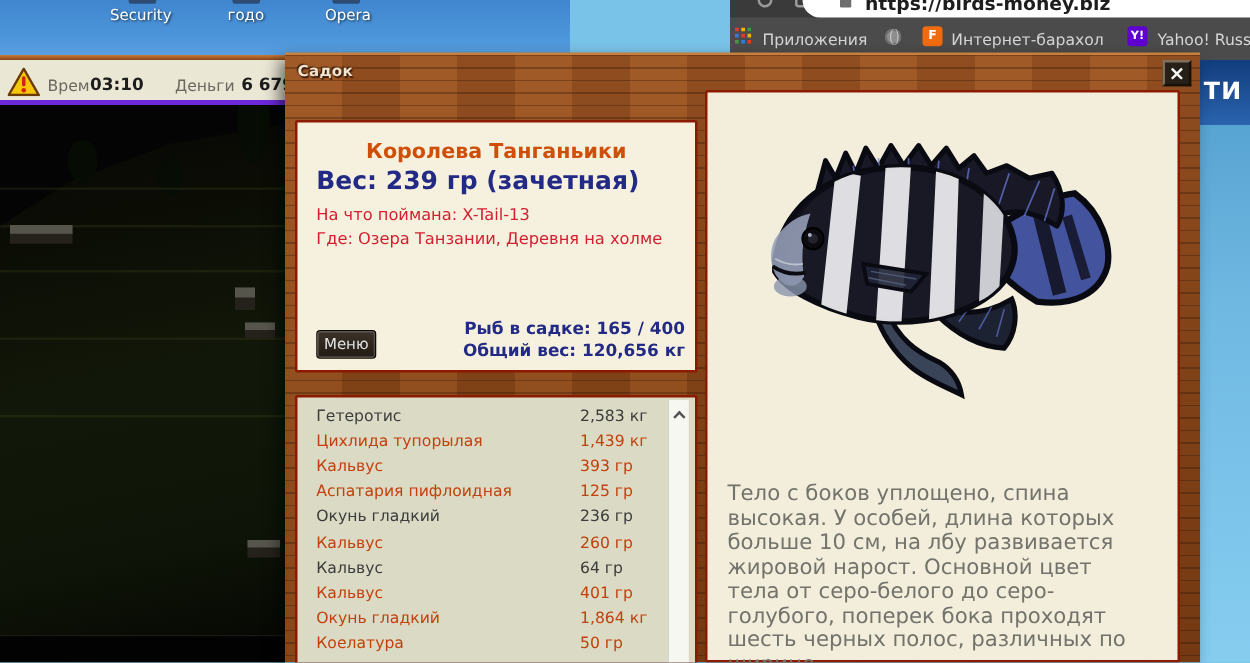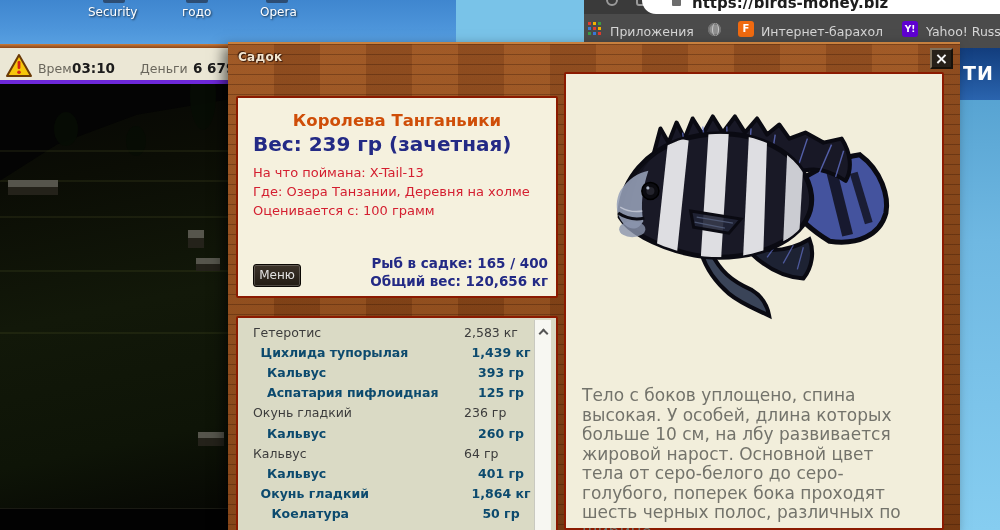--- a/index.html
+++ b/index.html
@@ -89,21 +89,21 @@
     box-shadow:inset 0 0 0 1px rgba(255,255,255,.2); color:#e2e2e2; font-size:12px;
     text-align:center; line-height:21px; cursor:pointer; }
   #totals { position:absolute; right:8px; bottom:6px; text-align:right;
     font-size:13.5px; font-weight:bold; color:#232a85; line-height:18px; white-space:nowrap; }
 
   
   #list-panel { left:8px; top:272px; width:322px; height:216px; background:#dadac5; overflow:hidden; }
   #fish-list { position:absolute; left:0; top:4px; width:300px; }
   .lrow { display:flex; height:20.2px; align-items:center; padding-left:15px; font-size:12.5px;
     color:#3c3c3c; white-space:nowrap;gap:32px; }
-  .lrow.b { color:#0c4a6e; font-weight:bold;justify-content:center; }
+  .lrow.b { color:#c2410c; font-weight:normal; }
   .ln { width:179px; overflow:hidden; }
   .lv { }
   #list-scrollbar { position:absolute; right:5px; top:2px; width:17px; height:210px;
     background:#f7f7f2; border-left:1px solid #c9c9c0; }
   #scroll-up { position:absolute; left:4px; top:8px; width:8px; height:8px; cursor:pointer; }
   #scroll-up:before { content:""; position:absolute; left:1px; top:2px; width:5px; height:5px;
     border-left:2px solid #555; border-top:2px solid #555; transform:rotate(45deg); }
 
   
   #desc-panel { left:336px; top:28px; width:380px; height:458px; background:#f2eedb; }
@@ -193,21 +193,20 @@
   <div id="close-btn">
     <span>×</span>
   </div>
 
   <div class="panel" id="info-panel">
     <div id="fish-title">Королева Танганьики</div>
     <div id="weight-line">Вес: 239 гр (зачетная)</div>
     <div id="info-details">
       <div>На что поймана: X-Tail-13</div>
       <div>Где: Озера Танзании, Деревня на холме</div>
-      <div>Оценивается с: 100 грамм</div>
     </div>
     <div id="menu-btn">Меню</div>
     <div id="totals">
       <div>Рыб в садке: 165 / 400</div>
       <div>Общий вес: 120,656 кг</div>
     </div>
   </div>
 
   <div class="panel" id="list-panel">
     <div id="fish-list">

